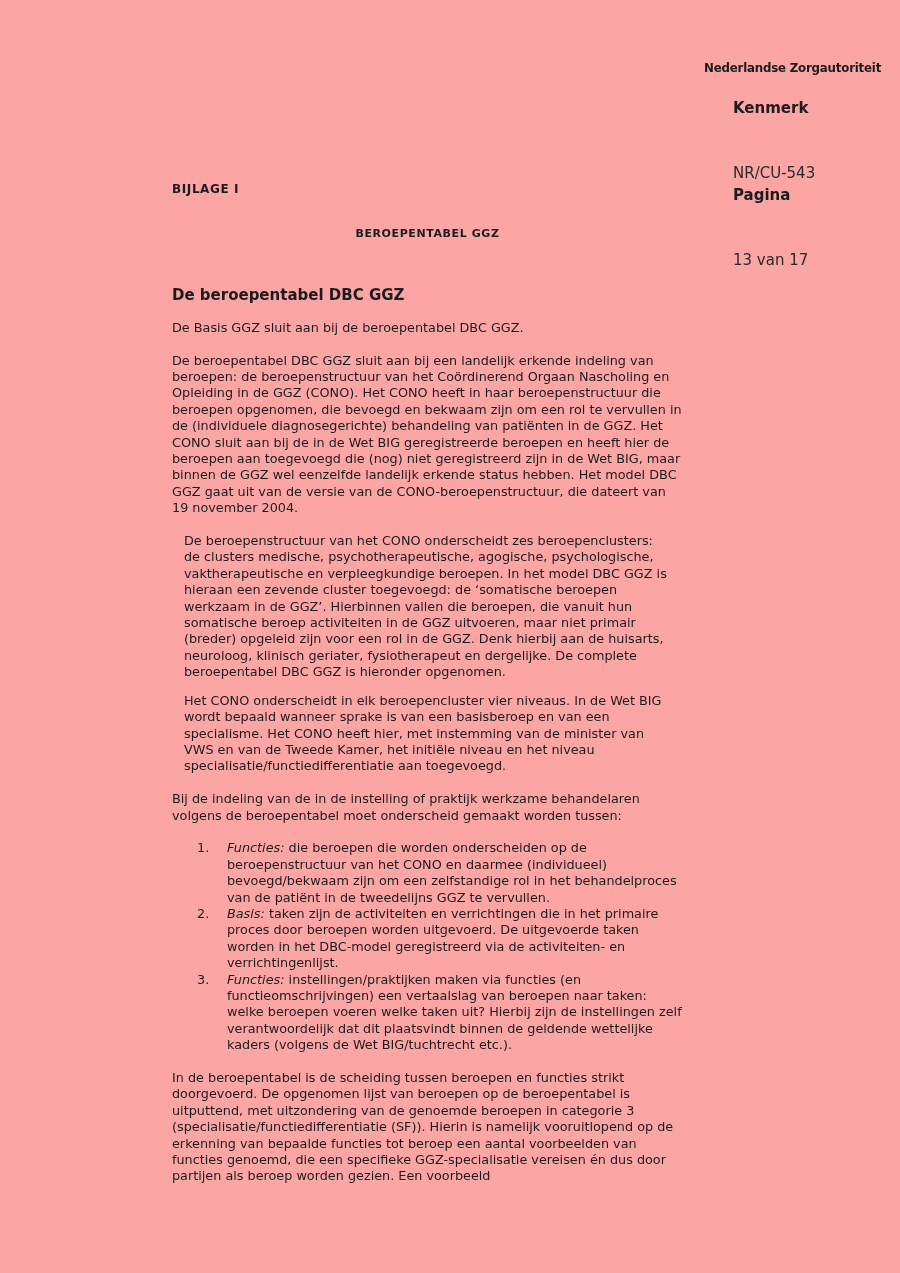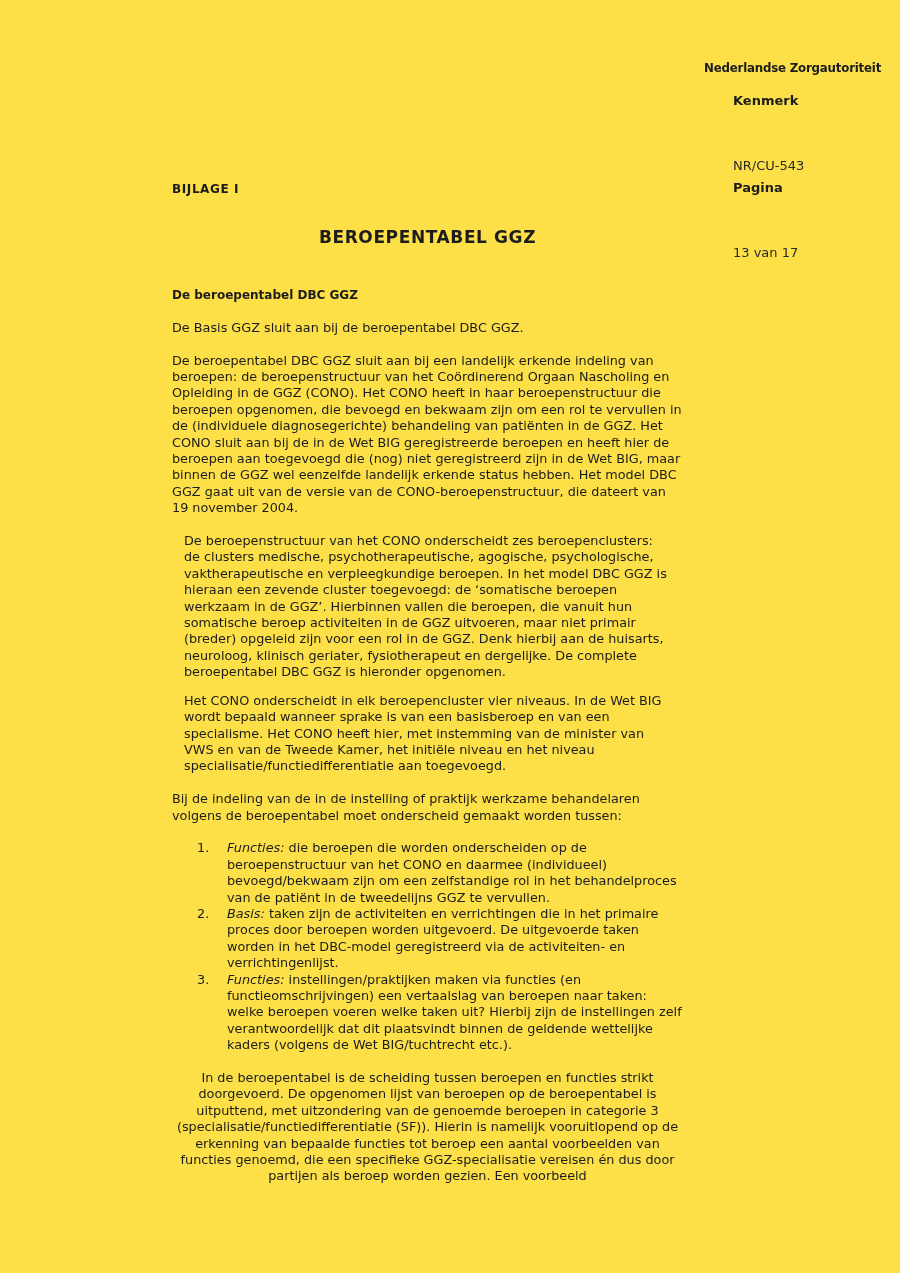--- a/index.html
+++ b/index.html
@@ -4,41 +4,41 @@
 <style>
   html, body {
     margin: 0;
     padding: 0;
     background: #ffffff;
   }
   .page {
     position: relative;
     width: 900px;
     height: 1273px;
-    background: #fde047;
+    background: #fca5a5;
     font-family: "DejaVu Sans", "Liberation Sans", sans-serif;
     color: #1c1c1c;
     overflow: hidden;
   }
 
   
   .org-name {
     position: absolute;
     left: 704px;
     top: 61px;
     font-size: 11.8px;
     font-weight: 700;
     letter-spacing: -0.2px;
     white-space: nowrap;
   }
   .meta-block {
     position: absolute;
     left: 733px;
-    top: 92px;
-    font-size: 13px;
+    top: 100px;
+    font-size: 15px;
     line-height: 17px;
   }
   .meta-pair { margin-bottom: 5px; }
   .meta-label { font-weight: 700; }
   .meta-value { font-weight: 400; color: #2a2a2a; margin-top: 48px; }
 
   
   .title-annex {
     position: absolute;
     left: 172px;
@@ -47,44 +47,44 @@
     font-size: 12px;
     font-weight: 700;
     letter-spacing: 0.6px;
   }
   .title-main {
     position: absolute;
     left: 172px;
     top: 227px;
     width: 511px;
     text-align: center;
-    font-size: 17px;
+    font-size: 11px;
     font-weight: 700;
     letter-spacing: 0.6px;
   }
 
   
   .content {
     position: absolute;
     left: 172px;
     top: 287px;
     width: 511px;
     font-size: 12.8px;
     line-height: 16.4px;
     text-align: left;
   }
   .section-heading {
-    font-size: 12px;
+    font-size: 15px;
     font-weight: 700;
     margin: 0 0 16.4px 0;
   }
   .para {
     margin: 0 0 16.4px 0;
   }
-  .para:last-child { margin-bottom: 8px; text-align: center; }
+  .para:last-child { margin-bottom: 8px; }
   .subpara { margin: 12px; }
 
   .numbered-list {
     margin: 0 0 16.4px 0;
   }
   .list-item {
     position: relative;
     padding-left: 55px;
     margin: 0;
   }

